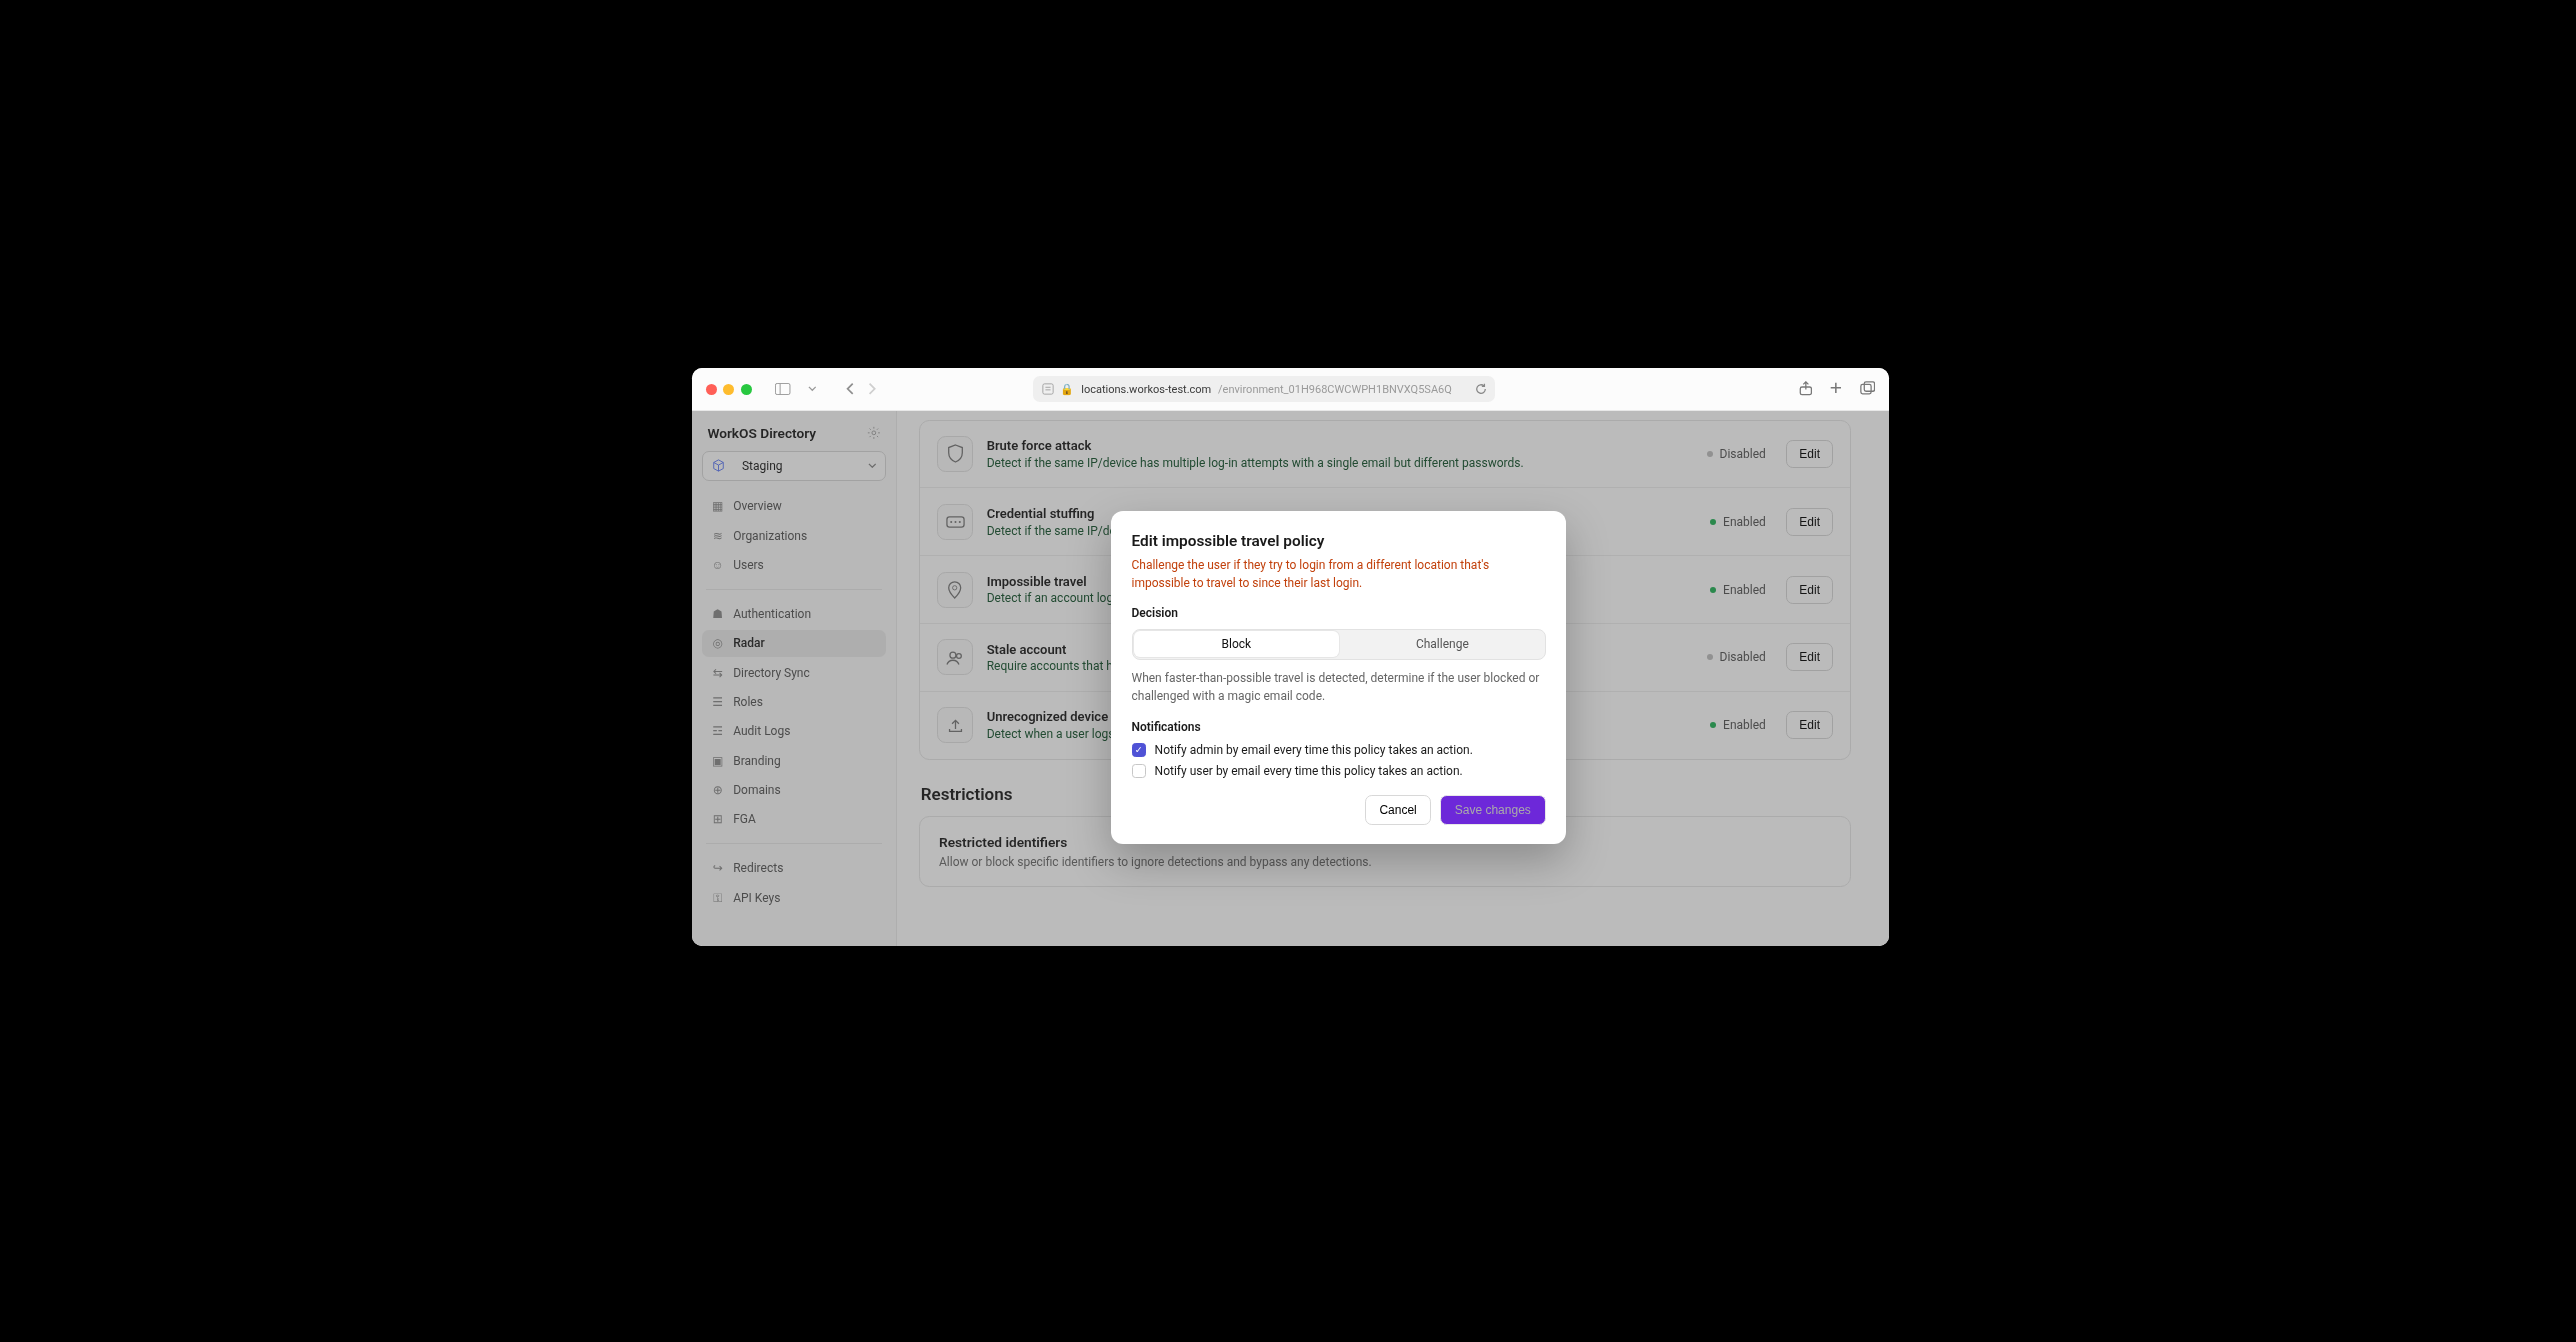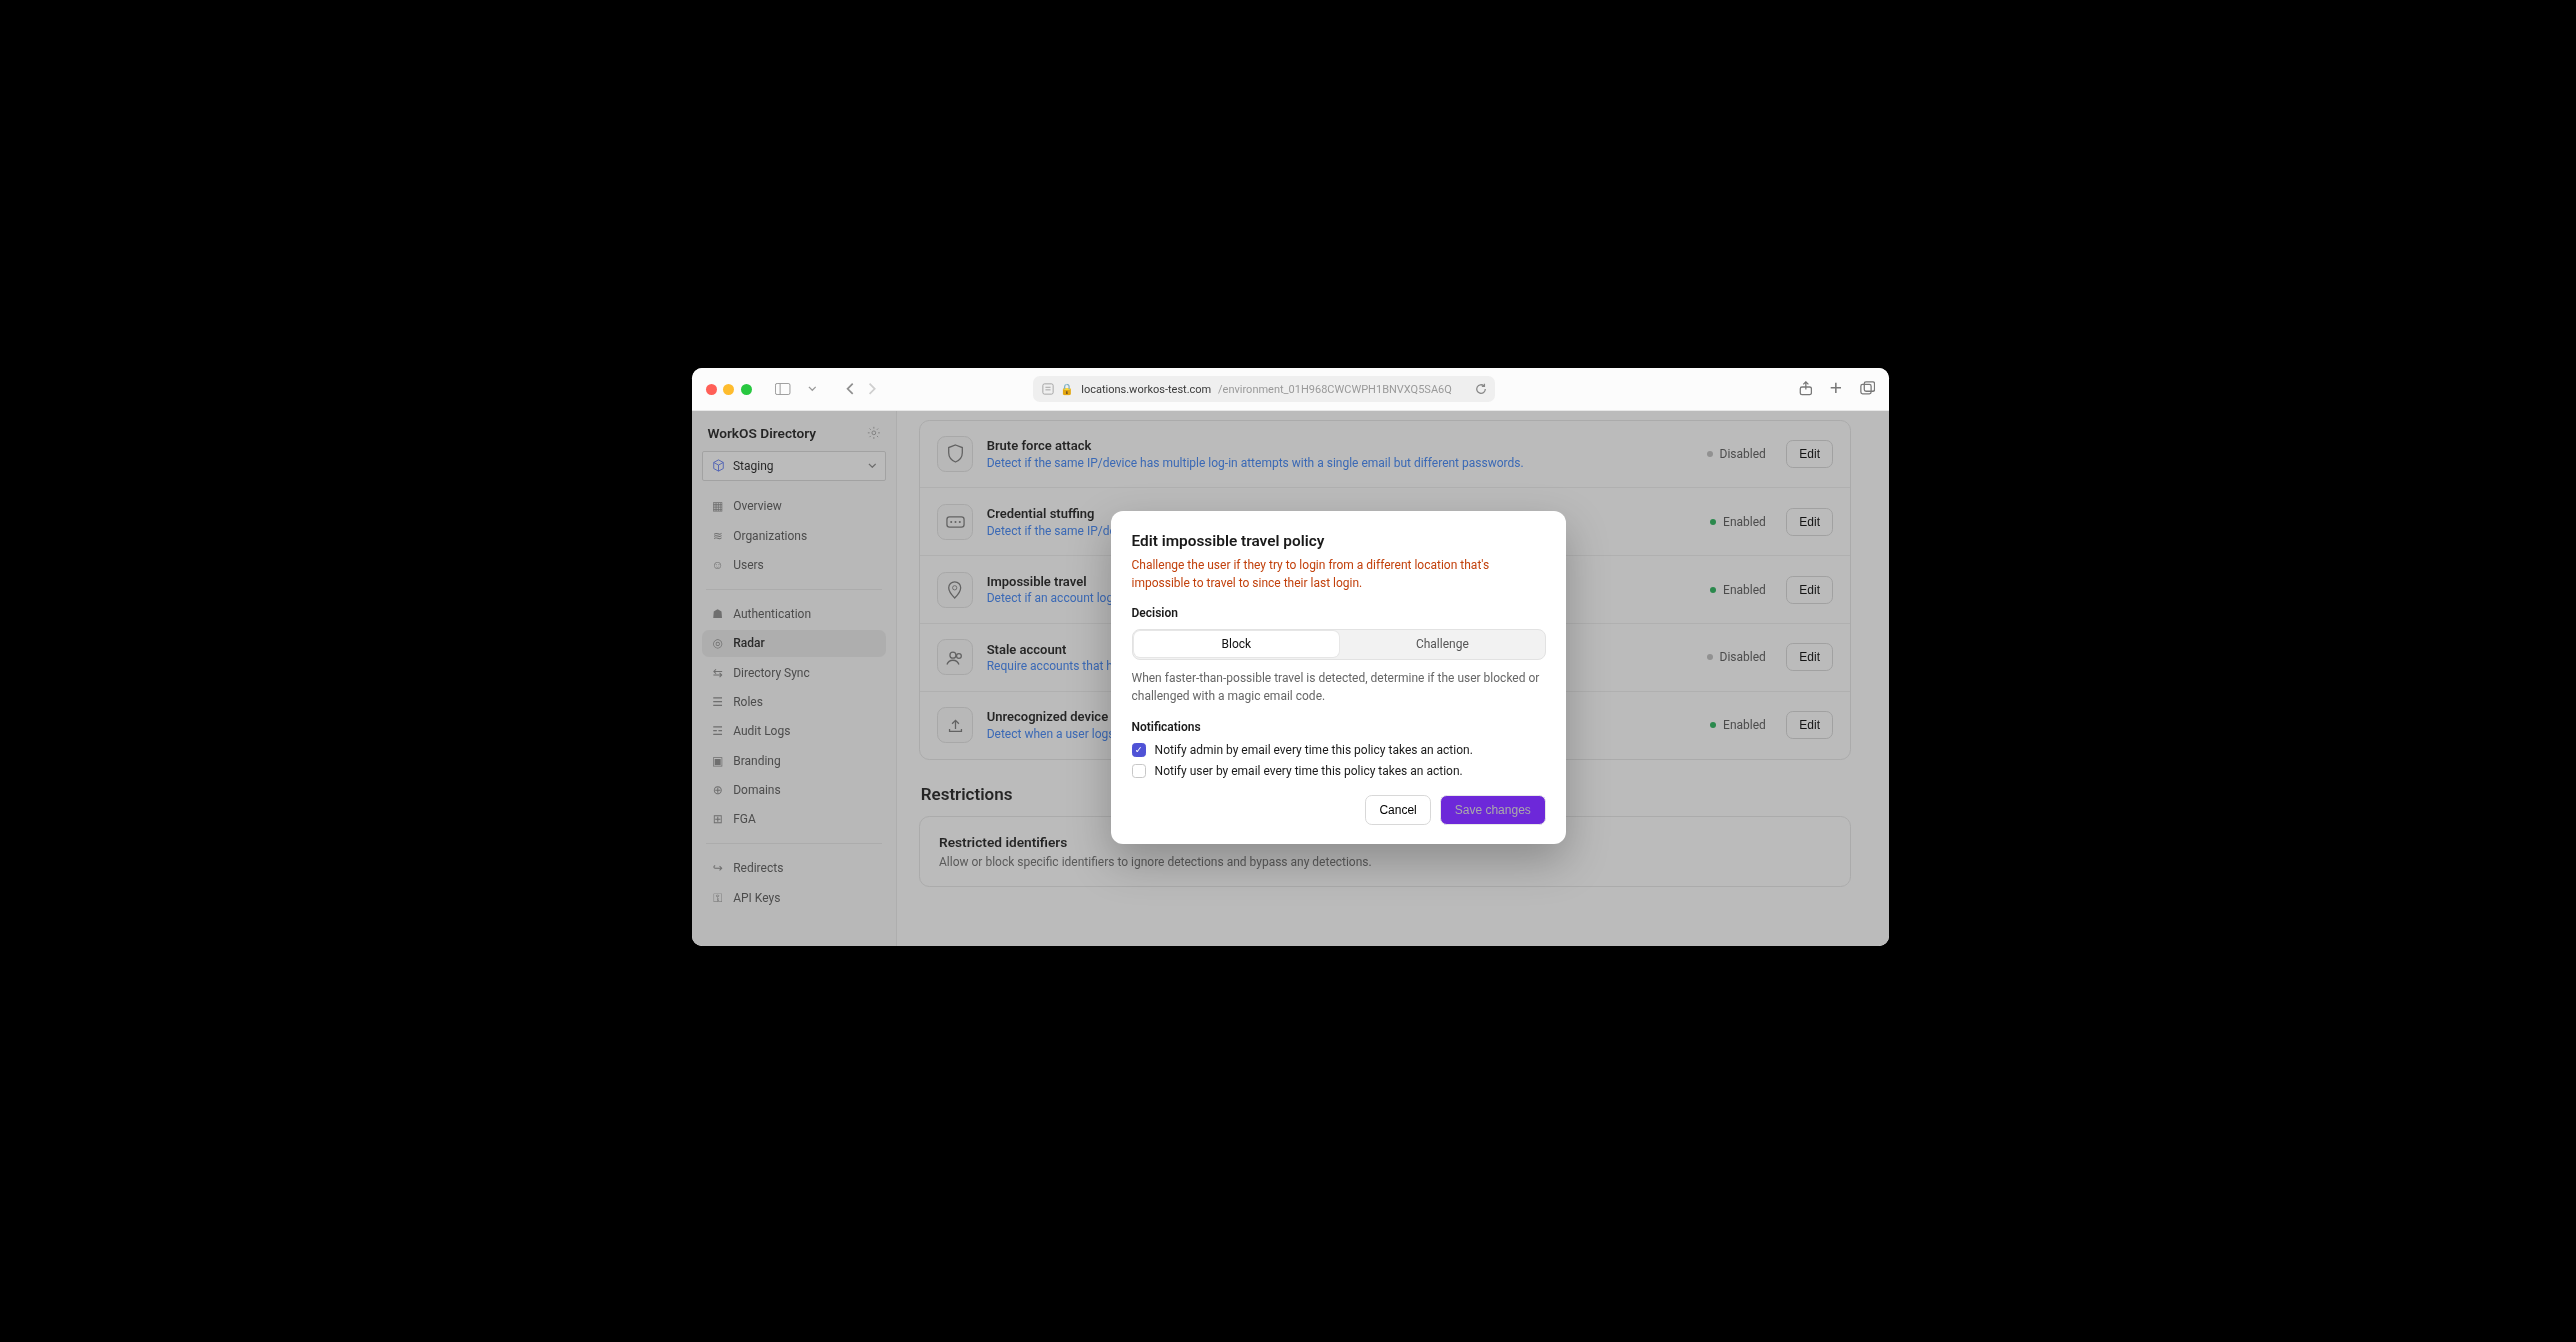--- a/index.html
+++ b/index.html
@@ -60,22 +60,22 @@
   .sidebar {
     width:205px; background:#fafafa; border-right:0.9px solid #ececec;
     padding:13.7px 10.3px 0 10.3px;
   }
   .workspace {
     display:flex; align-items:center; justify-content:space-between;
     font-weight:600; font-size:13.7px; margin-bottom:10.3px; padding:0 5.1px;
   }
   .gear { color:#9a9a9a; }
   .env-select {
-    display:flex; align-items:center; gap:8px;
-    border:0.9px solid #d9d9d9; border-radius:2px; padding:6.8px 8.6px;
+    display:flex; align-items:center; gap:17px;
+    border:0.9px solid #d9d9d9; border-radius:7px; padding:6.8px 8.6px;
     background:#fff; margin-bottom:12px;
   }
   .env-select .cube { color:#4f6df5; }
   .env-select .chev { margin-left:auto; color:#888; }
   .nav { display:flex; flex-direction:column; gap:1.7px; }
   .nav hr { border:none; border-top:0.9px solid #e8e8e8; margin:8.6px 3.4px; }
   .nav-item {
     display:flex; align-items:center; gap:8.6px;
     padding:6.8px 8.6px; border-radius:6.8px; color:#555; cursor:pointer;
   }
@@ -88,21 +88,21 @@
     display:flex; align-items:center; gap:13.7px;
     padding:15.4px 17px; border-bottom:0.9px solid #eee;
   }
   .policy:last-child { border-bottom:none; }
   .picon {
     width:36px;height:36px;border:0.9px solid #e2e2e2;border-radius:8.6px;
     display:flex;align-items:center;justify-content:center;color:#666;background:#fafafa;
   }
   .ptext { flex:1; min-width:0; }
   .ptitle { font-weight:600; font-size:13px; margin-bottom:2.6px; }
-  .pdesc { color:#3b82f6; font-size:12px; white-space:nowrap; overflow:hidden; text-overflow:ellipsis; }
+  .pdesc { color:#14532d; font-size:12px; white-space:nowrap; overflow:hidden; text-overflow:ellipsis; }
   .pstatus { display:flex; align-items:center; gap:6.8px; color:#555; margin-right:6.8px; }
   .pstatus .sdot { width:6px;height:6px;border-radius:50%; }
   .sdot.on { background:#22b257; }
   .sdot.off { background:#bfbfbf; }
   .editbtn {
     border:0.9px solid #d8d8d8; background:#fff; border-radius:6.8px;
     padding:6px 12px; font-size:12px; cursor:pointer;
   }
   h2.sect { font-size:17px; font-weight:600; margin:24px 0 12px 1.7px; }
   .restrict-card { border:0.9px solid #e6e6e6; border-radius:10.3px; padding:17px 19px; }

